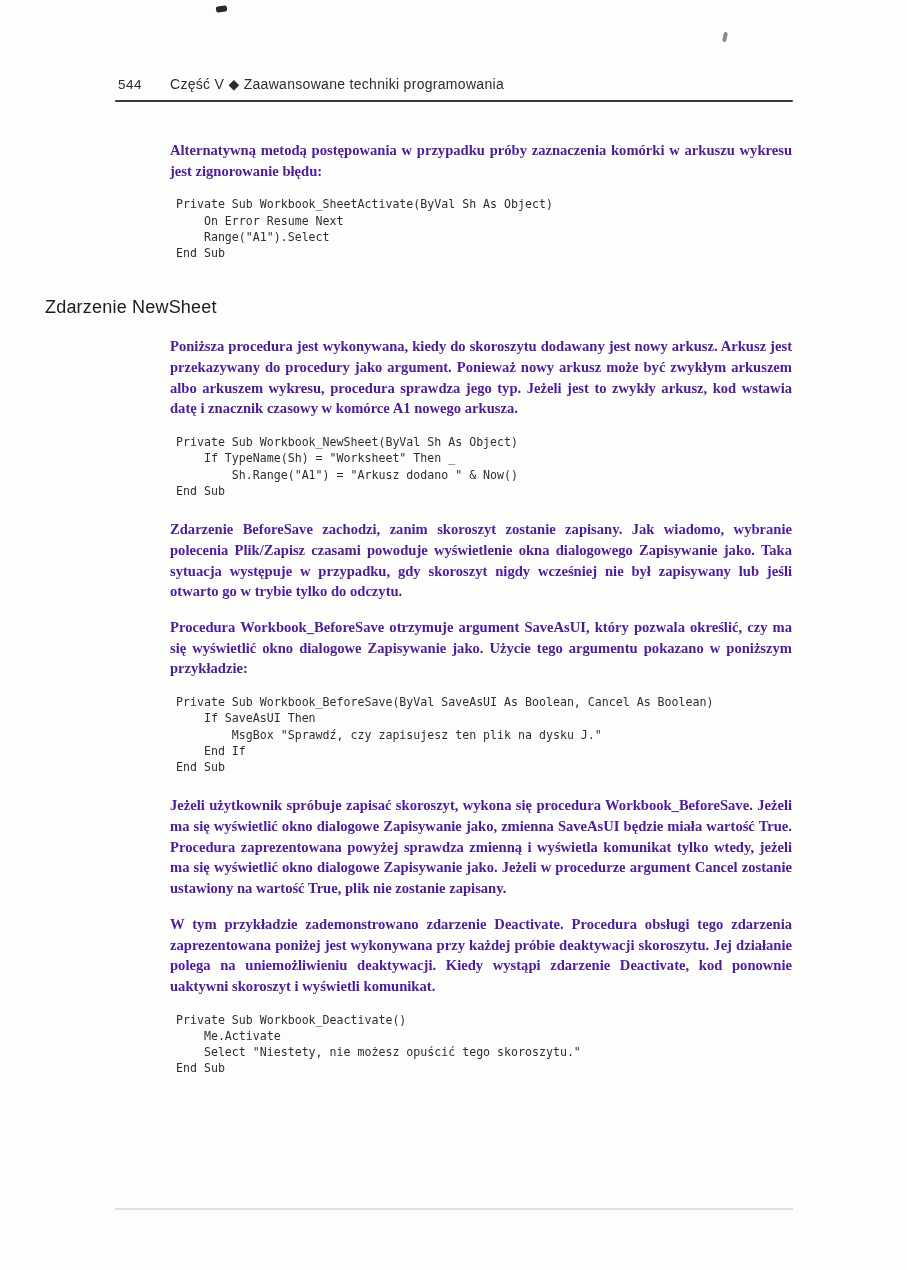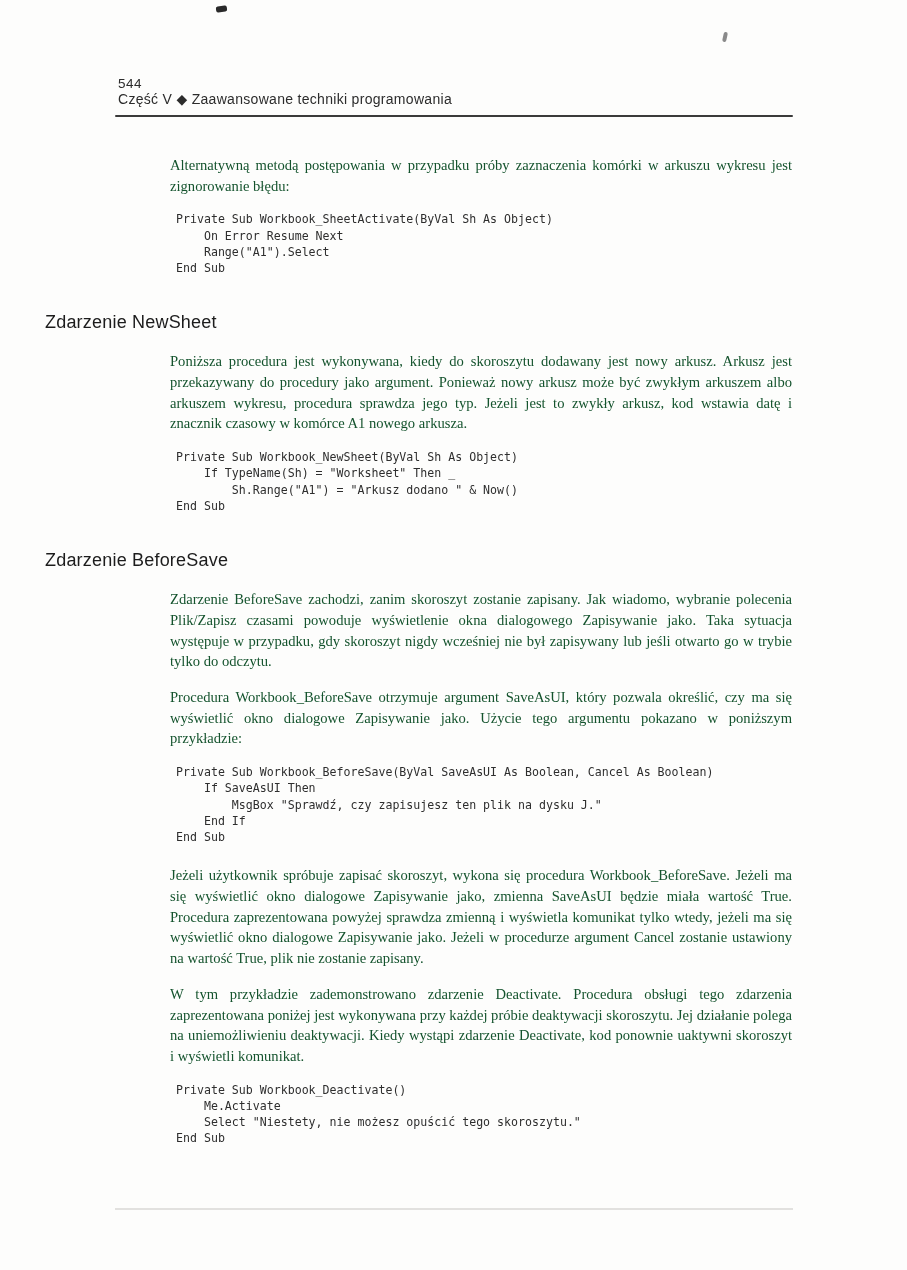--- a/index.html
+++ b/index.html
@@ -16,44 +16,44 @@
     background: #fdfdfc;
     overflow: hidden;
   }
   
   .speck { position: absolute; background: #2a2a2a; border-radius: 2px; }
   .speck.s1 { top: 6px; left: 216px; width: 11px; height: 6px; transform: rotate(-8deg); }
   .speck.s2 { top: 32px; left: 723px; width: 4px; height: 10px; background: #8a8a8a; transform: rotate(12deg); }
 
   .page-header {
     display: flex;
-    align-items: flex-start;
+    align-items: center;
     padding: 76px 0 0 118px;
     font-family: "Liberation Sans", sans-serif;
     color: #2c2c2c;
-    flex-direction: column;
   }
   .page-number { font-size: 13.5px; width: 52px; letter-spacing: 0.5px; }
   .chapter-title { font-size: 14px; letter-spacing: 0.3px; }
   .header-rule {
     margin: 8px 0 0 115px;
     width: 678px;
     height: 2px;
     background: #3a3a3a;
     border-radius: 1px;
   }
 
   .content { margin: 38px 115px 0 170px; width: 622px; }
 
   p.body-text {
     font-size: 14.6px;
     line-height: 1.42;
     text-align: justify;
     margin-bottom: 15px;
-    color: #14532d;
+    color: #4c1d95;
+    font-weight: bold;
   }
   pre.code {
     font-family: "DejaVu Sans Mono", "Liberation Mono", monospace;
     font-size: 11.6px;
     line-height: 1.4;
     color: #2e2e2e;
     margin: 2px 0 20px 6px;
     white-space: pre;
   }
   h2.section-heading {
@@ -95,21 +95,20 @@
     Range("A1").Select
 End Sub</pre>
 
     <h2 class="section-heading">Zdarzenie NewSheet</h2>
     <p class="body-text">Poniższa procedura jest wykonywana, kiedy do skoroszytu dodawany jest nowy arkusz. Arkusz jest przekazywany do procedury jako argument. Ponieważ nowy arkusz może być zwykłym arkuszem albo arkuszem wykresu, procedura sprawdza jego typ. Jeżeli jest to zwykły arkusz, kod wstawia datę i znacznik czasowy w komórce A1 nowego arkusza.</p>
     <pre class="code">Private Sub Workbook_NewSheet(ByVal Sh As Object)
     If TypeName(Sh) = "Worksheet" Then _
         Sh.Range("A1") = "Arkusz dodano " &amp; Now()
 End Sub</pre>
 
-    <h2 class="section-heading">Zdarzenie BeforeSave</h2>
     <p class="body-text">Zdarzenie BeforeSave zachodzi, zanim skoroszyt zostanie zapisany. Jak wiadomo, wybranie polecenia Plik/Zapisz czasami powoduje wyświetlenie okna dialogowego Zapisywanie jako. Taka sytuacja występuje w przypadku, gdy skoroszyt nigdy wcześniej nie był zapisywany lub jeśli otwarto go w trybie tylko do odczytu.</p>
     <p class="body-text">Procedura Workbook_BeforeSave otrzymuje argument SaveAsUI, który pozwala określić, czy ma się wyświetlić okno dialogowe Zapisywanie jako. Użycie tego argumentu pokazano w poniższym przykładzie:</p>
     <pre class="code">Private Sub Workbook_BeforeSave(ByVal SaveAsUI As Boolean, Cancel As Boolean)
     If SaveAsUI Then
         MsgBox "Sprawdź, czy zapisujesz ten plik na dysku J."
     End If
 End Sub</pre>
     <p class="body-text">Jeżeli użytkownik spróbuje zapisać skoroszyt, wykona się procedura Workbook_BeforeSave. Jeżeli ma się wyświetlić okno dialogowe Zapisywanie jako, zmienna SaveAsUI będzie miała wartość True. Procedura zaprezentowana powyżej sprawdza zmienną i wyświetla komunikat tylko wtedy, jeżeli ma się wyświetlić okno dialogowe Zapisywanie jako. Jeżeli w procedurze argument Cancel zostanie ustawiony na wartość True, plik nie zostanie zapisany.</p>
 
     <p class="body-text">W tym przykładzie zademonstrowano zdarzenie Deactivate. Procedura obsługi tego zdarzenia zaprezentowana poniżej jest wykonywana przy każdej próbie deaktywacji skoroszytu. Jej działanie polega na uniemożliwieniu deaktywacji. Kiedy wystąpi zdarzenie Deactivate, kod ponownie uaktywni skoroszyt i wyświetli komunikat.</p>

